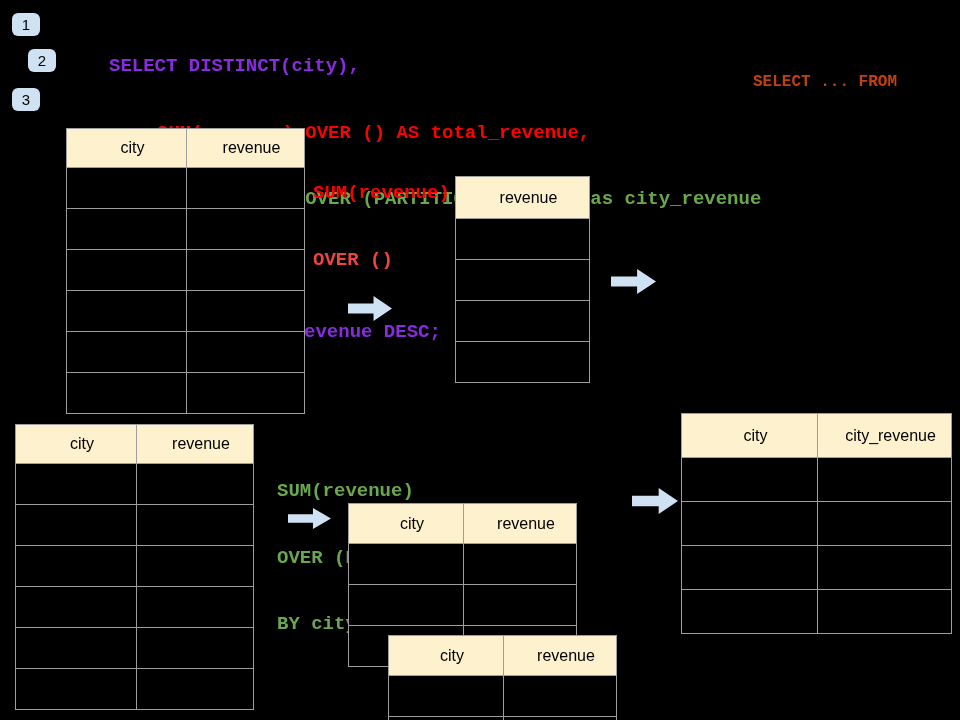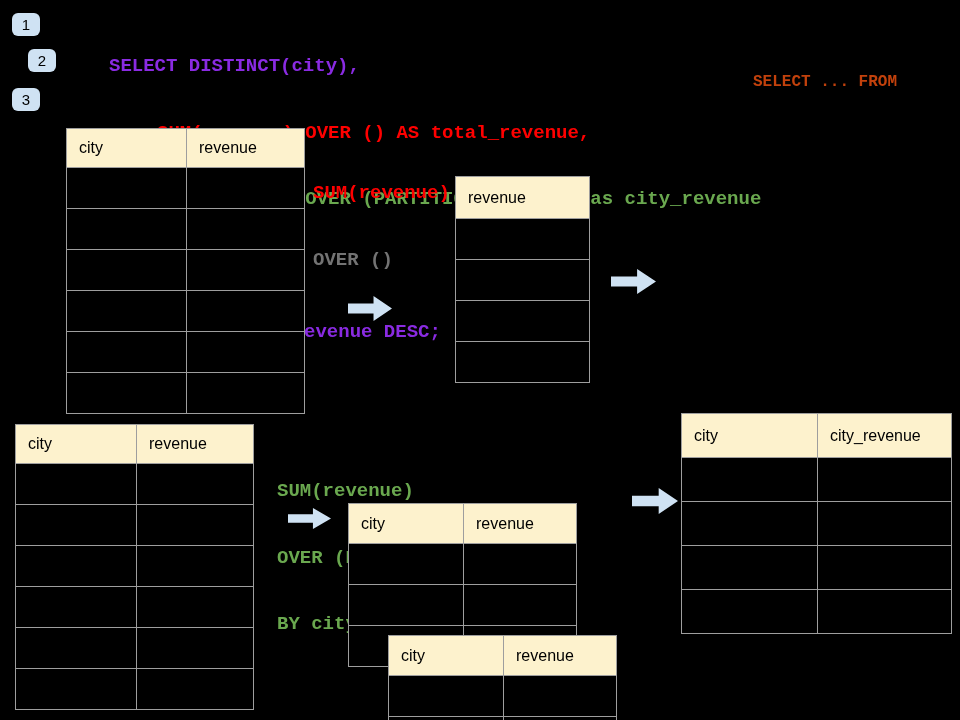--- a/index.html
+++ b/index.html
@@ -47,21 +47,21 @@
   #label-partition .lab-line{height:22.5px;line-height:22.5px;}
 
   
   table.tbl{
     position:absolute;border-collapse:collapse;table-layout:fixed;
     background:#000;
   }
   table.tbl th,table.tbl td{border:1px solid var(--border-gray);}
   table.tbl th{
     background:var(--header-fill);color:#000;font-weight:normal;
-    font-size:16px;text-align:left;padding-left:12px;
+    font-size:16px;text-align:center;padding-left:12px;
     font-family:"Liberation Sans",sans-serif;
   }
   table.tbl td{height:41px;background:#000;}
 
   #tbl-src-top{left:66px;top:128px;width:239px;}
   #tbl-src-top th{height:39px;}
   #tbl-src-top th:first-child,#tbl-src-top td:first-child{width:120px;}
 
   #tbl-total{left:455px;top:176px;width:135px;}
   #tbl-total th{height:42px;}
@@ -107,21 +107,21 @@
   <div class="sql-line ind-1" style="color: rgb(138, 43, 226);">FROM rides</div>
   <div class="sql-line ind-1" style="color: rgb(138, 43, 226);">ORDER by city_revenue DESC;</div>
 </div>
 
 <div class="abs code" id="side-code">
   <div class="side-line" style="color: #c2410c;">SELECT ... FROM</div>
 </div>
 
 <div class="abs code" id="label-total">
   <div class="lab-line" style="color: rgb(255, 0, 0);">SUM(revenue)</div>
-  <div class="lab-line" style="color: #737373;">OVER ()</div>
+  <div class="lab-line" style="color: #ef4444;">OVER ()</div>
 </div>
 
 <div class="abs code" id="label-partition">
   <div class="lab-line" style="color: rgb(106, 168, 79);">SUM(revenue)</div>
   <div class="lab-line" style="color: rgb(106, 168, 79);">OVER (PARTITION</div>
   <div class="lab-line" style="color: rgb(106, 168, 79);">BY city)</div>
 </div>
 
 <table class="tbl" id="tbl-src-top">
     <thead>

